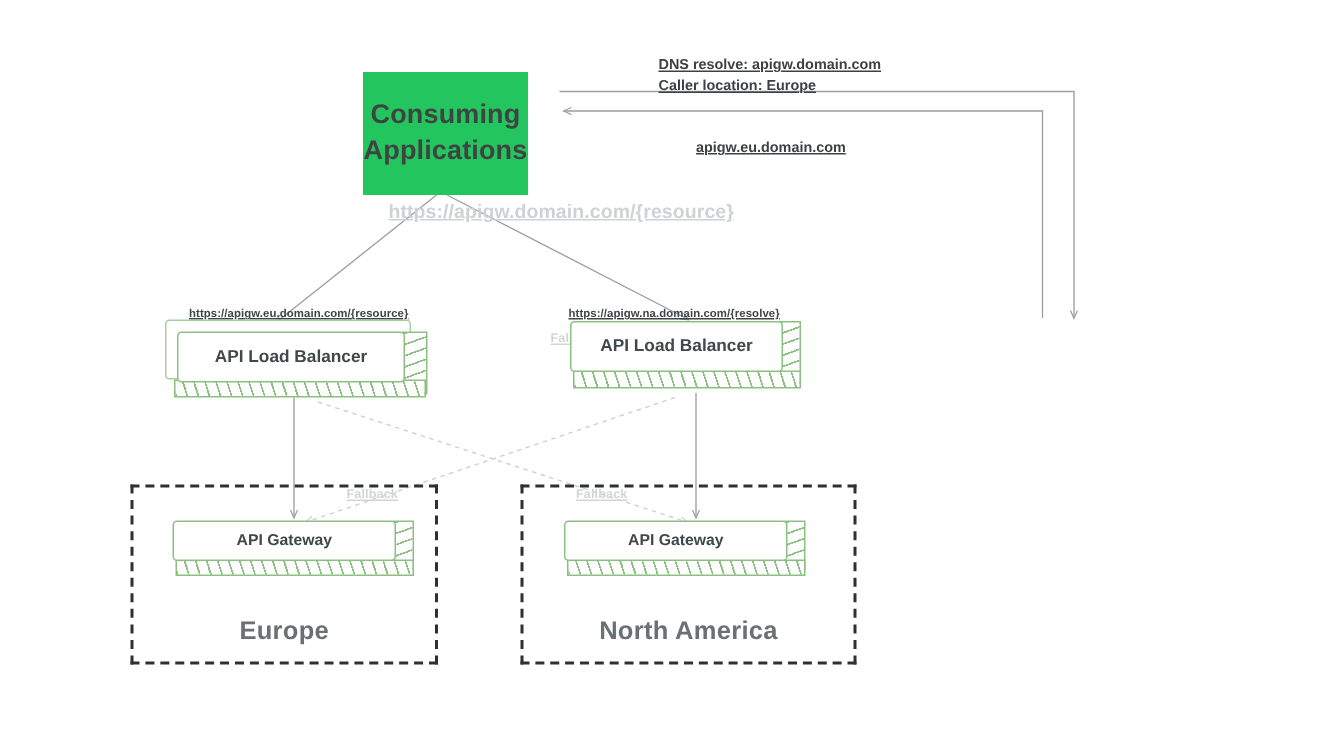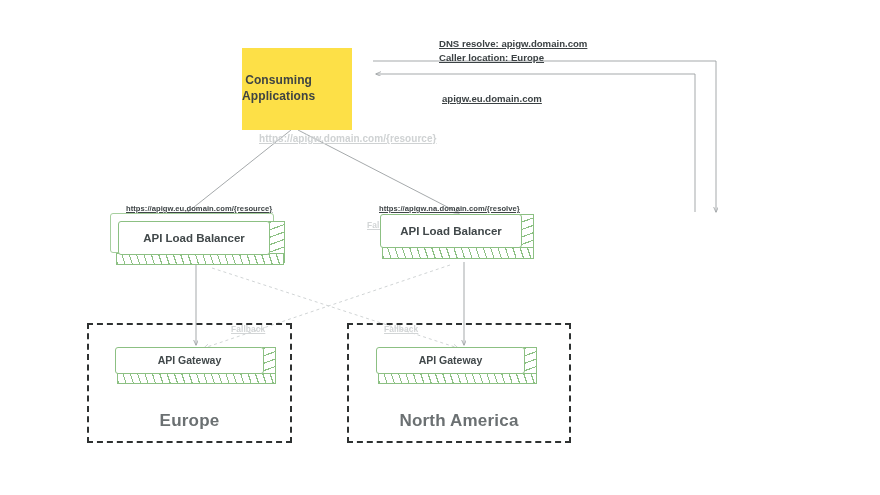--- a/index.html
+++ b/index.html
@@ -9,26 +9,26 @@
     font-family:"Liberation Sans", sans-serif;
     overflow:hidden;
     position:relative;
   }
   #canvas{position:absolute;inset:0;width:880px;height:495px;}
   .layer-svg{position:absolute;left:0;top:0;width:880px;height:495px;}
 
   
   .green-block{
     position:absolute;
-    background:#fde047;
-    display:flex;align-items:center;justify-content:flex-start;
+    background:#22c55e;
+    display:flex;align-items:center;justify-content:center;
     text-align:center;
     color:#3f4443;
     font-weight:bold;
-    font-size:12px;
+    font-size:18px;
     line-height:1.32;
     letter-spacing:.1px;
   }
 
   
   .node3d{position:absolute;}
   .node3d .face{
     position:absolute;left:0;top:0;
     background:#ffffff;
     border:1.4px solid #8cc083;
@@ -79,30 +79,30 @@
     font-size:17px;
     letter-spacing:.2px;
   }
 
   
   .lbl{position:absolute;white-space:nowrap;text-decoration:underline;}
   .lbl.url-strong{
     font-size:7.6px;font-weight:bold;color:#3f4547;letter-spacing:.05px;
   }
   .lbl.url-faded{
-    font-size:10px;font-weight:bold;color:#cfd2d3;letter-spacing:.05px;
+    font-size:13px;font-weight:bold;color:#cfd2d3;letter-spacing:.05px;
   }
   .lbl.fallback{
     font-size:8.4px;font-weight:bold;color:#d2d5d6;letter-spacing:.1px;margin-top:48px;
   }
   .lbl.dns-note{
     font-size:9.6px;font-weight:bold;color:#3c4244;line-height:1.5;
   }
   .lbl.dns-ans{
-    font-size:9.6px;font-weight:bold;color:#3c4244;
+    font-size:9.6px;font-weight:bold;color:#3c4244;margin-left:22px;
   }
 </style>
 </head>
 <body>
 
 <div id="canvas">
 
   <svg class="layer-svg" viewBox="0 0 880 495">
     <defs>
       <marker id="ah-gray" markerWidth="7" markerHeight="7" refX="5.6" refY="2.6" orient="auto" markerUnits="strokeWidth">

